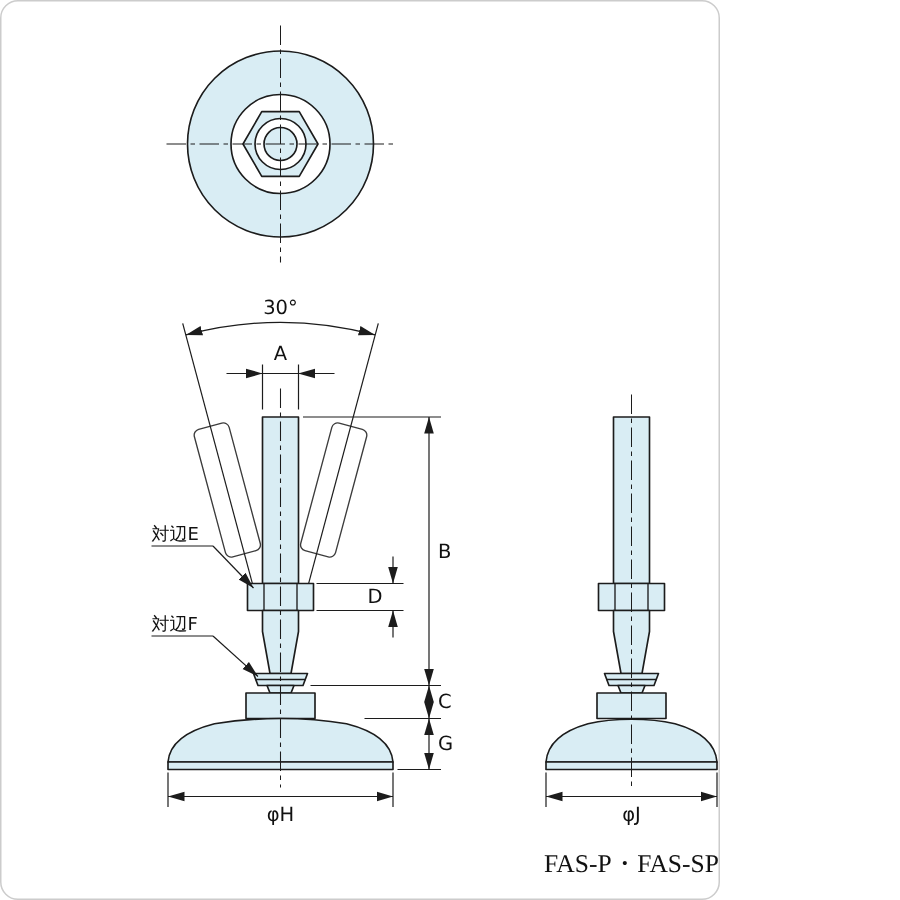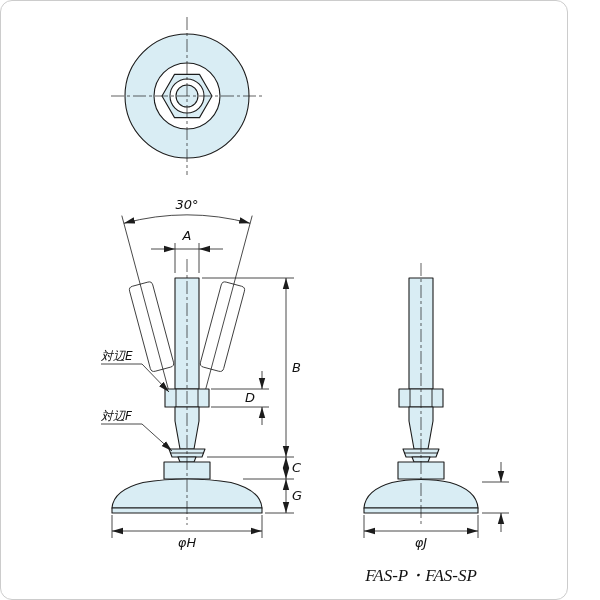--- a/index.html
+++ b/index.html
@@ -1,20 +1,19 @@
 <!DOCTYPE html>
 <html style="--part-fill: #d9edf4; --line: #1c1c1c; --background: #ffffff;"><head>
 <meta charset="utf-8">
 <style>
   html,body{margin:0;padding:0;background:#ffffff;}
   .frame{
-    position:relative;width:568px;height:600px;box-sizing:border-box;
+    position:relative;width:480px;height:600px;box-sizing:border-box;
     border:1px solid #cccccc;border-radius:12px;overflow:hidden;
     background:var(--background,#ffffff);
-    font-style:italic;
   }
   svg{display:block;}
   .part{fill:var(--part-fill,#d9edf4);stroke:var(--line,#1c1c1c);stroke-width:1.1;stroke-linejoin:round;}
   .white{fill:#ffffff;stroke:var(--line,#1c1c1c);stroke-width:1.1;}
   .ghost{fill:#ffffff;stroke:#3c3c3c;stroke-width:0.9;stroke-linejoin:round;}
   .dim{stroke:var(--line,#1c1c1c);stroke-width:0.8;fill:none;}
   .edge{stroke:var(--line,#1c1c1c);stroke-width:0.9;fill:none;}
   .center{stroke:var(--line,#1c1c1c);stroke-width:0.7;stroke-dasharray:13 3 3 3;fill:none;}
   text{fill:#111111;font-family:"DejaVu Sans",sans-serif;}
   .dimtext{font-size:13px;}

